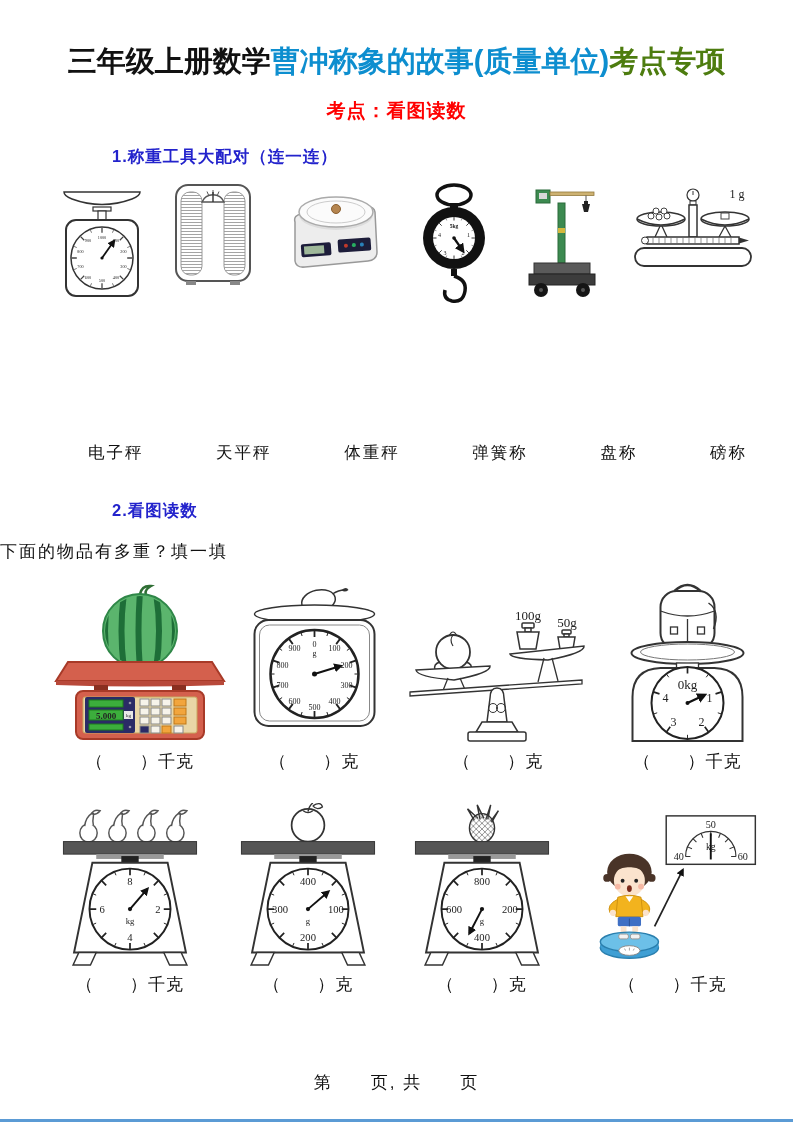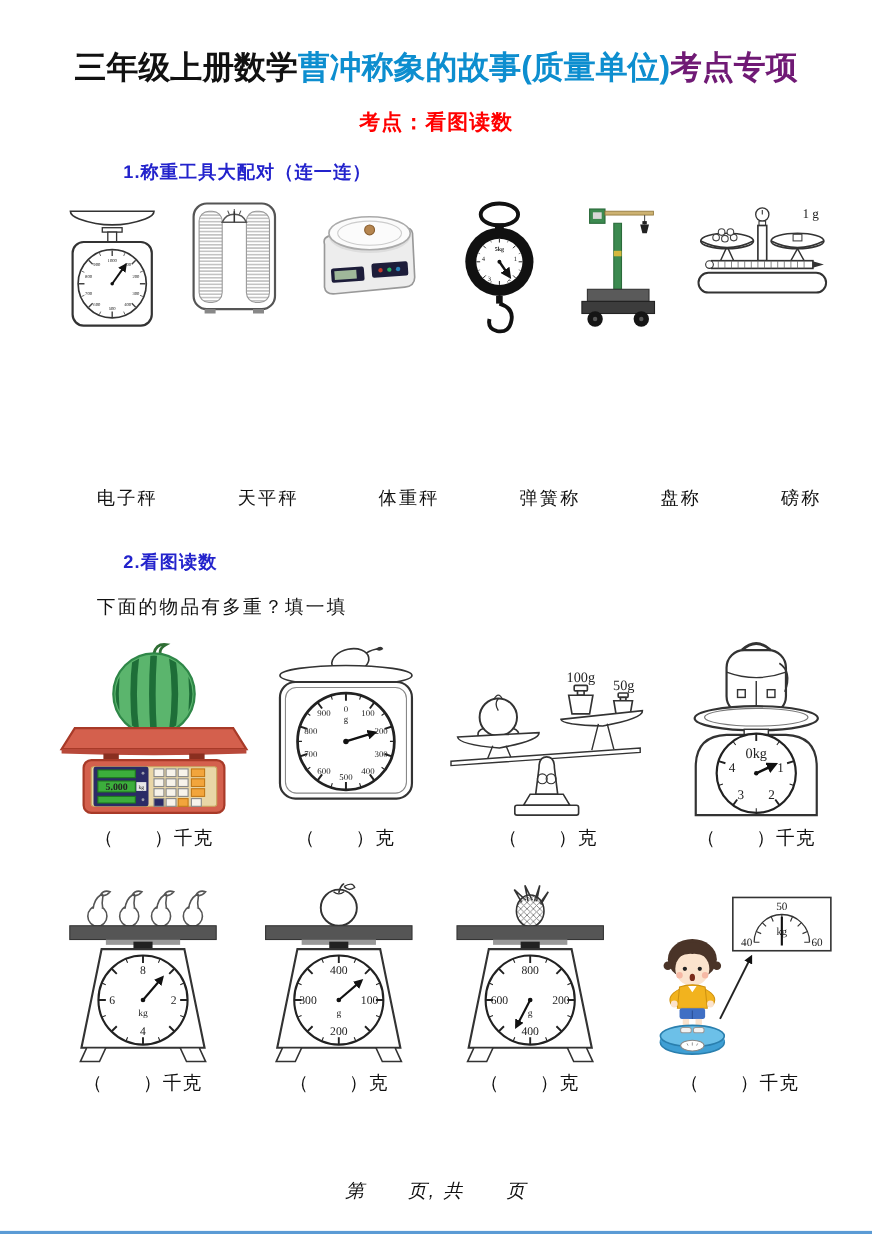--- a/index.html
+++ b/index.html
@@ -1,34 +1,34 @@
 <!DOCTYPE html>
 <html><head>
 <meta charset="utf-8">
 <style>
   html,body{margin:0;padding:0;background:#fff;}
   .page{position:relative;width:793px;height:1122px;background:#fff;overflow:hidden;
         font-family:"Liberation Sans",sans-serif;color:#222;}
   .title{margin-top:42px;text-align:center;font-size:29px;font-weight:900;letter-spacing:0;white-space:nowrap;}
   .t-black{color:#111;text-align:center;}
   .t-blue{color:#0d8ecf;}
-  .t-red{color:#701a75;}
+  .t-red{color:#4d7c0f;}
   .subtitle{margin-top:16px;text-align:center;font-size:19px;font-weight:bold;color:#ff0000;letter-spacing:1px;}
   .sec-head{margin-top:22px;padding-left:112px;font-size:16.5px;font-weight:bold;color:#2323cc;letter-spacing:1px;}
   .tools-row{margin-top:14px;height:138px;display:flex;align-items:flex-start;justify-content:space-between;padding:0 36px 0 56px;}
   .tool-labels{margin-top:122px;display:flex;justify-content:space-between;padding:0 46px 0 88px;
                font-size:16.5px;color:#111;letter-spacing:2px;}
   .sec2-head{margin-top:36px;}
-  .prompt{margin-top:18px;padding-left:88px;font-size:17px;letter-spacing:2px;color:#111;}
+  .prompt{margin-top:18px;font-size:17px;letter-spacing:2px;color:#111;}
   .fig-row{display:flex;justify-content:space-between;align-items:flex-end;padding:0 28px 0 50px;}
   .row1{margin-top:16px;}
   .row2{margin-top:30px;}
   .fig-cell{display:flex;flex-direction:column;align-items:center;}
   .answer{margin-top:6px;font-size:17px;color:#111;letter-spacing:1px;text-align:center;}
-  .footer{position:absolute;left:0;right:0;bottom:28px;text-align:center;font-size:17px;color:#111;letter-spacing:2px;font-style:italic;}
+  .footer{position:absolute;left:0;right:0;bottom:28px;text-align:center;font-size:17px;color:#111;letter-spacing:2px;}
   .bottom-line{position:absolute;left:0;right:0;bottom:0;height:3px;background:#5b9bd5;}
   svg text{font-family:"Liberation Serif",serif;fill:#222;}
 </style>
 </head>
 <body>
 
 <svg width="0" height="0" style="position:absolute" aria-hidden="true">
   <defs>
     <marker id="arr" viewBox="0 0 10 10" refX="7" refY="5" markerWidth="4.5" markerHeight="4.5" orient="auto-start-reverse">
       <path d="M0,0 L10,5 L0,10 Z" fill="#111"></path>

